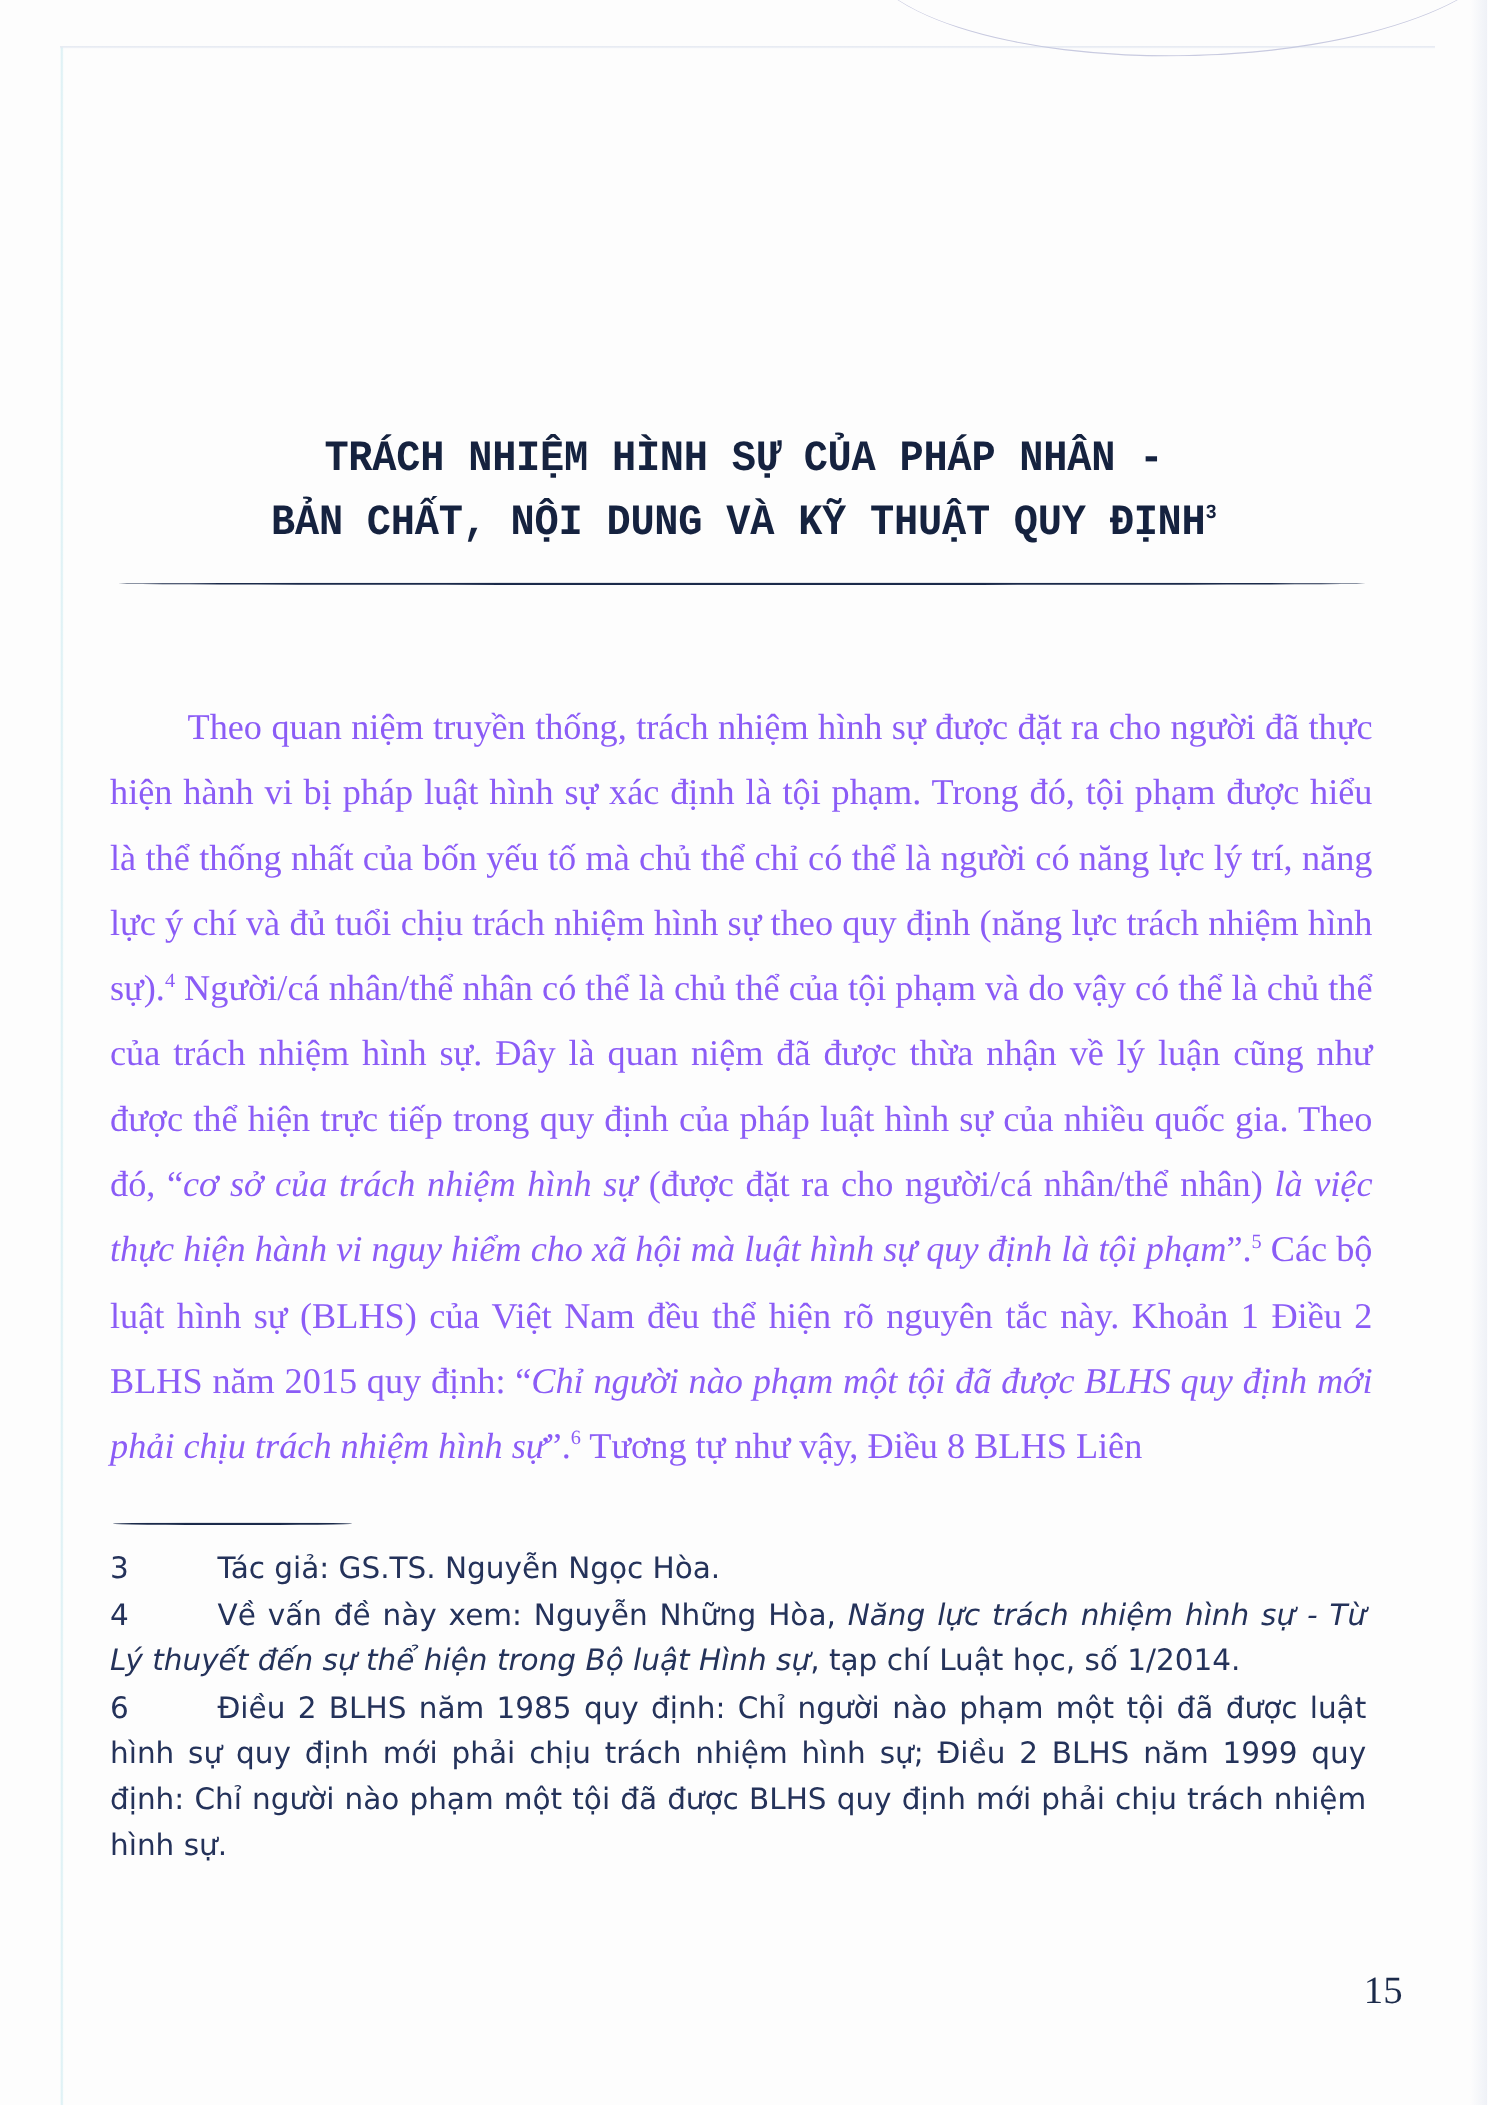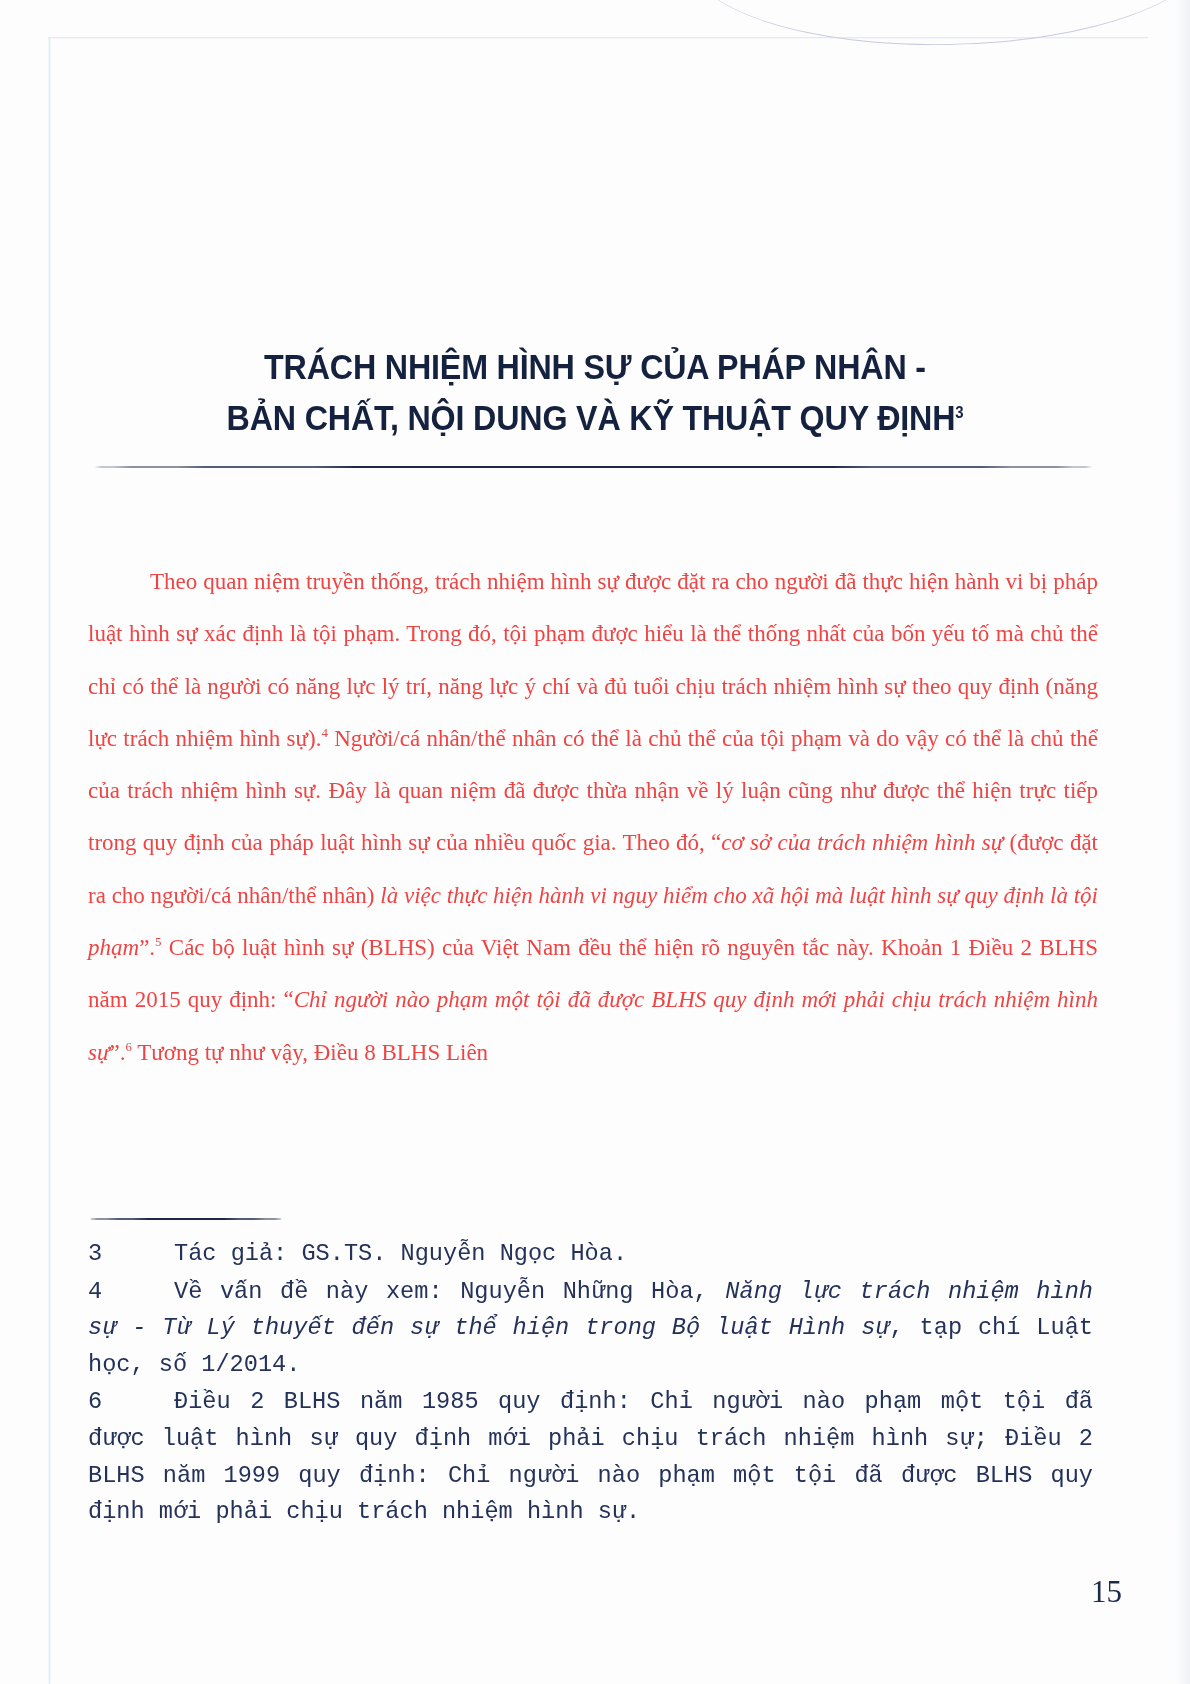--- a/index.html
+++ b/index.html
@@ -63,21 +63,21 @@
   
   .title-block {
     position: absolute;
     top: 342px;
     left: 95px;
     width: 1000px;
     text-align: center;
   }
   .doc-title {
     margin: 0;
-    font-family: Liberation Sans, sans-serif;
+    font-family: Liberation Mono, monospace;
     font-weight: 700;
     font-size: 34.5px;
     line-height: 51px;
     letter-spacing: -0.2px;
     color: #15223f;
     white-space: nowrap;
   }
   .doc-title .tline {
     display: block;
     transform: scaleX(0.935);
@@ -97,25 +97,25 @@
     border-top: 2.4px solid #1b2a4a;
     border-radius: 50%;
   }
 
   
   .body-text {
     position: absolute;
     top: 556px;
     left: 88px;
     width: 1010px;
-    font-size: 23px;
+    font-size: 29px;
     line-height: 52.3px;
     text-align: justify;
     text-justify: inter-word;
-    color: #ef4444;
+    color: #8b5cf6;
   }
   .body-text p {
     margin: 0;
     text-indent: 62px;
   }
   .body-text i,
   .body-text em {
     font-style: italic;
   }
   sup.fn {
@@ -142,21 +142,20 @@
     font-family: "DejaVu Sans", "Liberation Sans", sans-serif;
     font-size: 23.6px;
     line-height: 36.6px;
     color: #24325a;
     text-align: justify;
   }
   .footnotes .fn-item {
     margin: 0 0 1px 0;
     position: relative;
     padding-left: 0;
-    font-family: Liberation Mono, monospace;
   }
   .footnotes .fn-num {
     display: inline-block;
     width: 86px;
   }
   .footnotes i {
     font-style: italic;
   }
   .fn-body { display: inline; }
 

